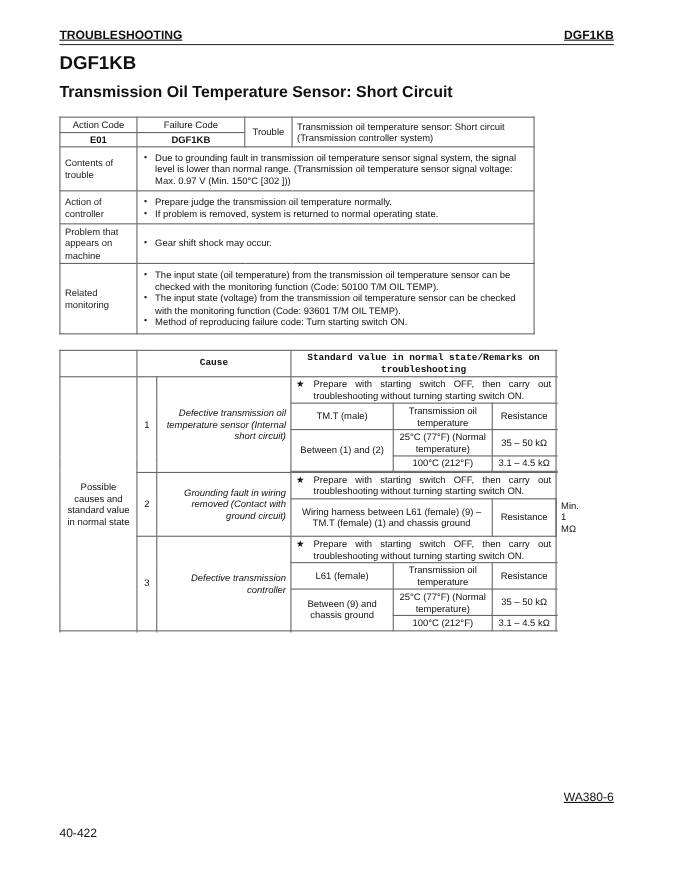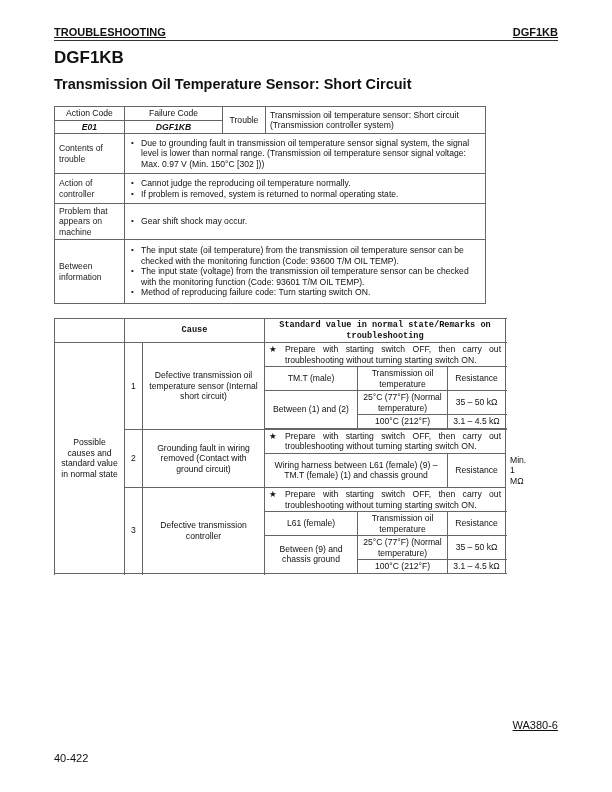--- a/index.html
+++ b/index.html
@@ -22,28 +22,28 @@
       position: absolute; left: 54px; top: 76px;
       font-weight: bold; font-size: 14.5px;
     }
     table { border-collapse: collapse; position: absolute; left: 54px; width: 432px; table-layout: fixed; }
     td, th {
       border: 0.8px solid #666; font-size: 8.6px; line-height: 10.5px;
       padding: 1px 4px; vertical-align: middle; font-weight: normal;
     }
     .t1 { top: 106px; }
     .t1 .c { text-align: center; }
-    .t1 .b { font-weight: bold; font-style: italic; }
+    .t1 .b { font-weight: bold; }
     .t1 .left-label { text-align: left; color: #222; }
     .bullets { margin: 0; padding: 0; list-style: none; }
     .bullets li { position: relative; padding-left: 12px; }
     .bullets li::before { content: "•"; position: absolute; left: 2px; top: 0; font-size: 8px; }
     .t2 { top: 318px; }
     .t2 td { text-align: center; }
-    .t2 .lft { text-align: center; }
+    .t2 .lft { text-align: right; font-style: italic; }
     .t2 th { font-weight: bold; text-align: center; font-family: Liberation Mono, monospace; }
     .star { display: inline-block; width: 12px; }
     .starwrap { position: relative; padding-left: 16px; text-align: justify; }
     .starwrap .star { position: absolute; left: 0; top: 0; }
     .footer-left { position: absolute; left: 54px; top: 752px; font-size: 11px; text-align: right; }
     .footer-right { position: absolute; right: 54px; top: 719px; font-size: 11px; text-decoration: underline; }
   </style>
 </head>
 <body>
 
@@ -80,38 +80,38 @@
     <td colspan="3">
           <ul class="bullets">
       <li>Due to grounding fault in transmission oil temperature sensor signal system, the signal level is lower than normal range. (Transmission oil temperature sensor signal voltage: Max. 0.97 V (Min. 150°C [302 ]))</li>
     </ul>
         </td>
   </tr>
   <tr style="height:30px">
     <td class="left-label">Action of controller</td>
     <td colspan="3">
           <ul class="bullets">
-      <li>Cannot judge the reproducing oil temperature normally.</li>
+      <li>Prepare judge the transmission oil temperature normally.</li>
       <li>If problem is removed, system is returned to normal operating state.</li>
     </ul>
         </td>
   </tr>
   <tr style="height:36px">
     <td class="left-label">Problem that appears on machine</td>
     <td colspan="3">
           <ul class="bullets">
       <li>Gear shift shock may occur.</li>
     </ul>
         </td>
   </tr>
   <tr style="height:64px">
-    <td class="left-label">Between information</td>
-    <td colspan="3">
-          <ul class="bullets">
-      <li>The input state (oil temperature) from the transmission oil temperature sensor can be checked with the monitoring function (Code: 93600 T/M OIL TEMP).</li>
+    <td class="left-label">Related monitoring</td>
+    <td colspan="3">
+          <ul class="bullets">
+      <li>The input state (oil temperature) from the transmission oil temperature sensor can be checked with the monitoring function (Code: 50100 T/M OIL TEMP).</li>
       <li>The input state (voltage) from the transmission oil temperature sensor can be checked with the monitoring function (Code: 93601 T/M OIL TEMP).</li>
       <li>Method of reproducing failure code: Turn starting switch ON.</li>
     </ul>
         </td>
   </tr>
 </tbody>
   </table>
 
 <table class="t2">
   <colgroup>

